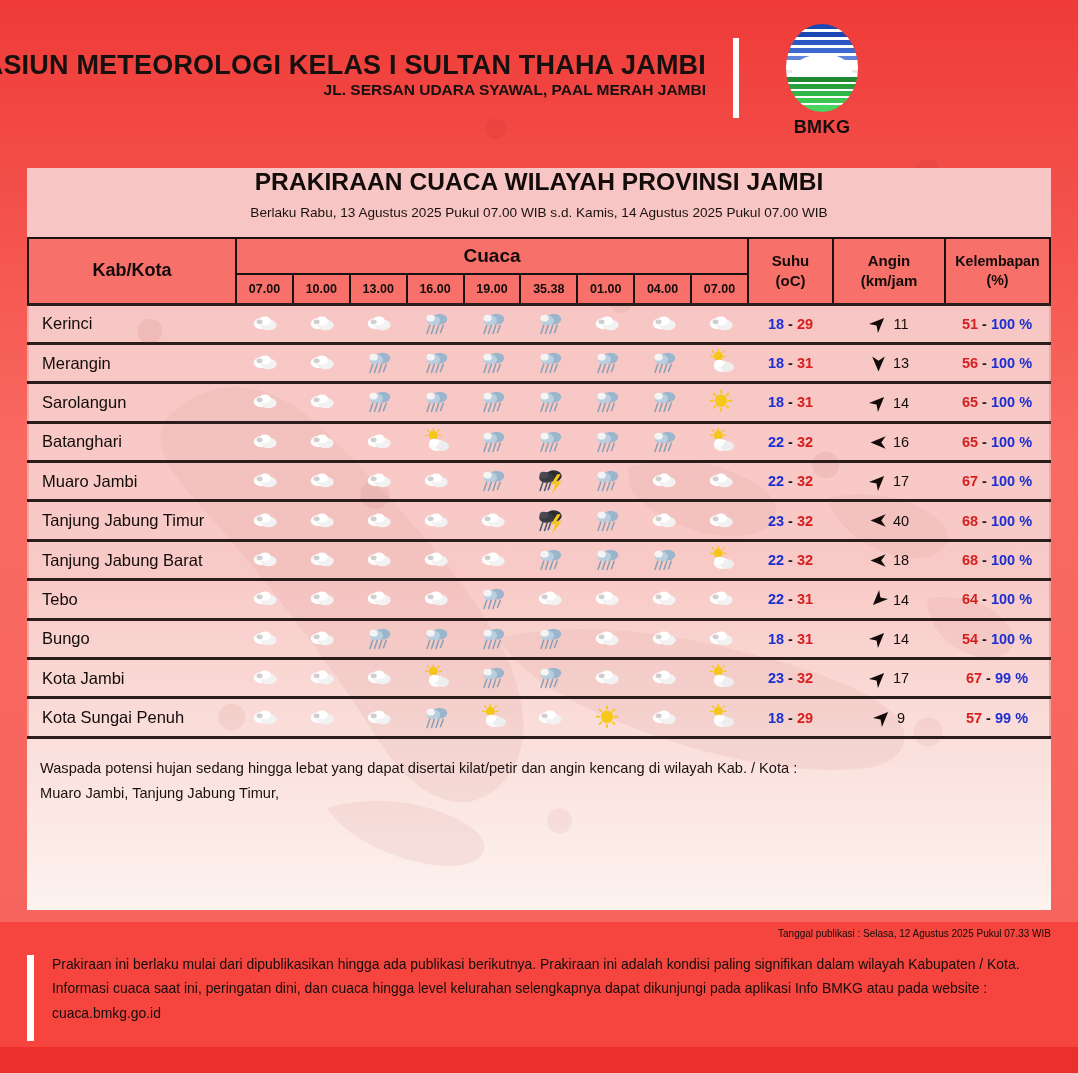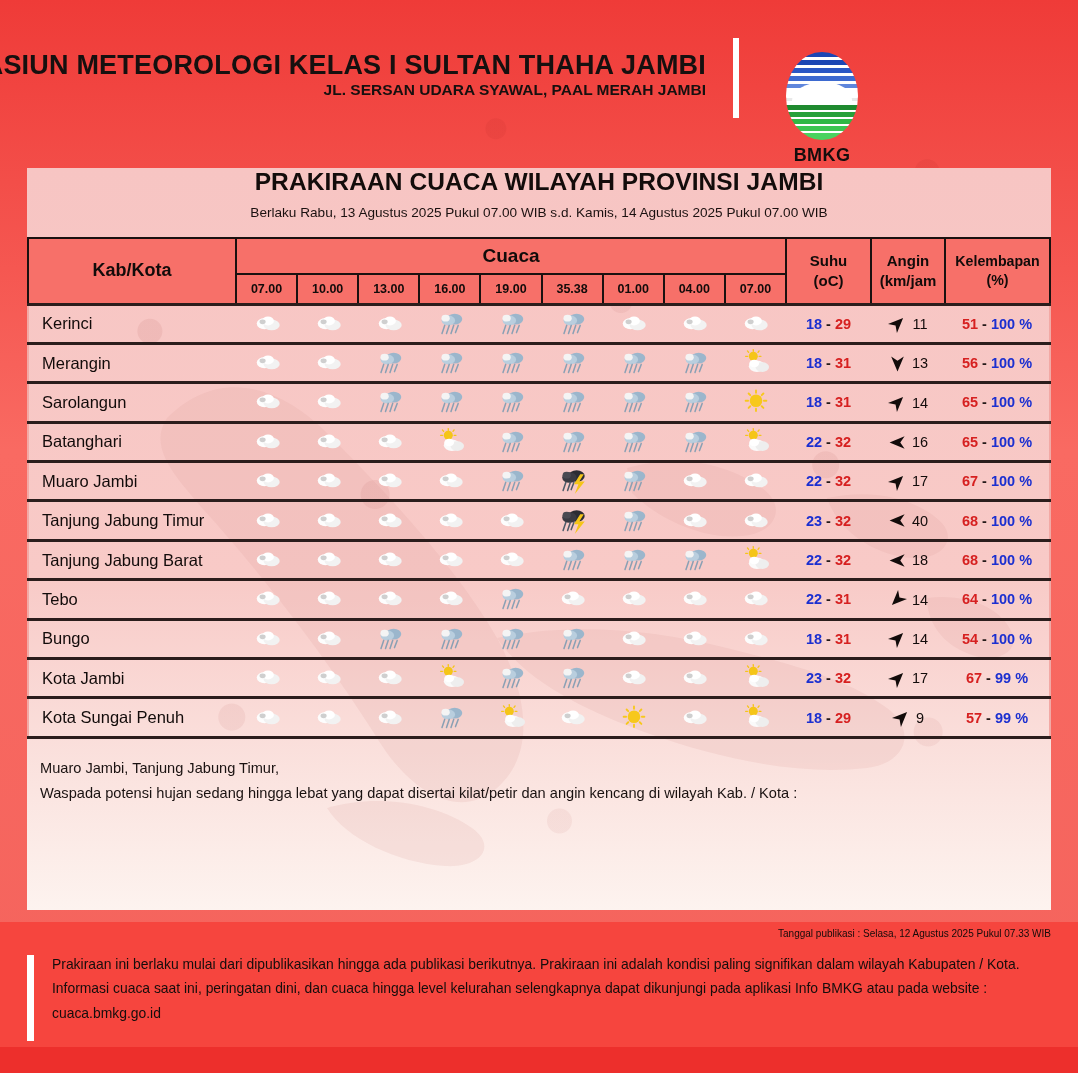--- a/index.html
+++ b/index.html
@@ -42,21 +42,21 @@
   }
   .hdr-sub {
     font-size: 15.5px; font-weight: bold; color: #16100f;
     margin-top: 0; white-space: nowrap;
   }
   .hdr-divider {
     position: absolute; right: 207px; top: 38px;
     width: 6px; height: 80px; background: #ffffff;
   }
   .logo-wrap {
-    position: absolute; right: 80px; top: 52px;
+    position: absolute; right: 80px; top: 24px;
     width: 88px; text-align: center;
   }
   .logo-circle {
     width: 72px; height: 88px; margin: 0 auto;
     border-radius: 50%;
     background:
       linear-gradient(180deg,
         #1b46b4 0 6%,  #ffffff 6% 9%,
         #1b46b4 9% 15%, #ffffff 15% 18%,
         #2a57c4 18% 24%, #ffffff 24% 27%,
@@ -125,21 +125,21 @@
 
   thead th {
     background: #f77069;
     border: 2px solid #1a1110;
     color: #120b0a; font-weight: bold;
   }
   .th-kab  { width: 208px; font-size: 18px; }
   .th-cuaca{ font-size: 19px; height: 36px; }
   .th-hour { font-size: 12.5px; height: 30px; }
   .th-rt   { width: 85px; font-size: 15px; line-height: 1.35; }
-  .th-rt.wide { width: 74px; }
+  .th-rt.wide { width: 112px; }
   .th-rt.kelem{ width: 105px; font-size: 14.2px; }
 
   tbody tr { height: 39.4px; }
   tbody td {
     border-top: 3px solid #2b1d1c;
     border-bottom: 3px solid #2b1d1c;
     background: transparent;
     text-align: center;
     vertical-align: middle;
   }
@@ -1183,22 +1183,22 @@
           <td><span class="temp"><span class="tmin">18</span><span class="tdash"> - </span><span class="tmax">29</span></span></td>
           <td class="wind-cell"><span><svg class="arrow" xmlns="http://www.w3.org/2000/svg" viewBox="0 0 24 24" width="19" height="19">
                 <polygon points="12,2 20,21 12,15.5 4,21" fill="#120b0a" transform="rotate(45 12 12)"></polygon>
               </svg></span><span class="wind-val">9</span></td>
           <td class="last"><span class="temp"><span class="hmin">57</span><span class="tdash"> - </span><span class="hmax">99 %</span></span></td>
         </tr>
       </tbody>
   </table>
 
   <div class="warn">
+    <div>Waspada potensi hujan sedang hingga lebat yang dapat disertai kilat/petir dan angin kencang di wilayah Kab. / Kota :</div>
     <div>Muaro Jambi,   Tanjung Jabung Timur,</div>
-    <div>Waspada potensi hujan sedang hingga lebat yang dapat disertai kilat/petir dan angin kencang di wilayah Kab. / Kota :</div>
   </div>
 </div>
 
 <div class="footer">
   <div class="pubdate">Tanggal publikasi : Selasa, 12 Agustus 2025 Pukul 07.33 WIB</div>
   <div class="foot-bar"></div>
   <div class="foot-text">Prakiraan ini berlaku mulai dari dipublikasikan hingga ada publikasi berikutnya. Prakiraan ini adalah kondisi paling signifikan dalam wilayah Kabupaten / Kota. Informasi cuaca saat ini, peringatan dini, dan cuaca hingga level kelurahan selengkapnya dapat dikunjungi pada aplikasi Info BMKG atau pada website : cuaca.bmkg.go.id</div>
 </div>
 <div class="bottom-strip"></div>
 

